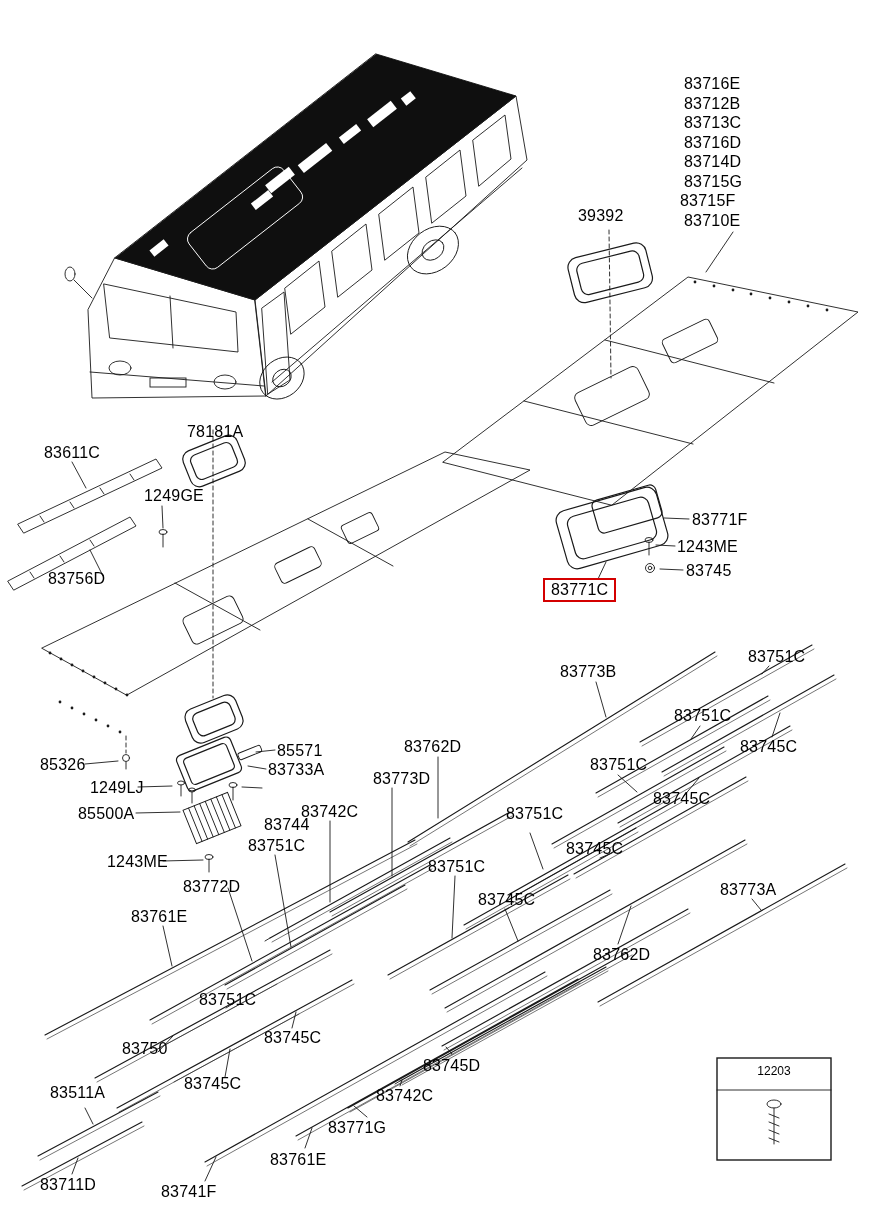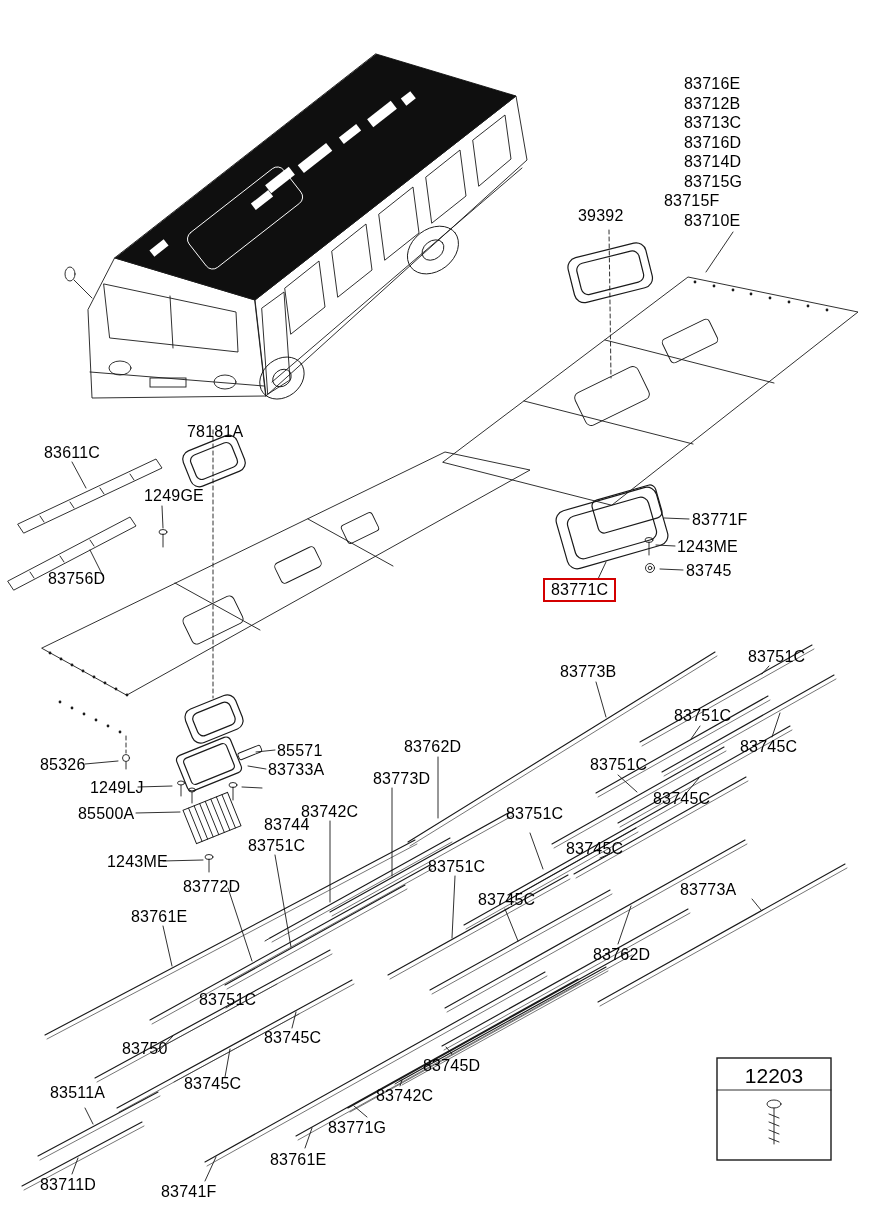--- a/index.html
+++ b/index.html
@@ -13,21 +13,21 @@
   svg .dot circle{fill:#1a1a1a;stroke:none;}
   svg .dash{stroke-dasharray:4 3;}
   svg .rail{stroke-width:1.15;}
   svg .rail2{stroke-width:.6;}
   svg .ring rect{stroke-width:1.2;}
   svg .box{stroke-width:1.4;}
   .pl{position:absolute;font-size:16px;line-height:18px;color:#000;white-space:nowrap;
       letter-spacing:.2px;text-align:right;}
   .pl.hl{border:2px solid #d40000;padding:1px 6px;}
   .legend-label{position:absolute;left:717px;top:1064px;width:114px;text-align:center;
-      font-size:21px;color:#000;}
+      font-size:12px;color:#000;}
 </style>
 </head>
 <body>
 
 <div class="stage">
 
 <svg width="886" height="1211" viewBox="0 0 886 1211">
 
   <g>
     <polygon class="blk" points="115,258 255,300 516,96 376,54"></polygon>
@@ -196,21 +196,21 @@
     <path d="M769 1114l10 4M769 1122l10 4M769 1130l10 4M769 1138l10 4"></path>
   </g>
 </svg>
 
 <div class="pl" style="left:684px;top:75px">83716E</div>
 <div class="pl" style="left:684px;top:95px">83712B</div>
 <div class="pl" style="left:684px;top:114px">83713C</div>
 <div class="pl" style="left:684px;top:134px">83716D</div>
 <div class="pl" style="left:684px;top:153px">83714D</div>
 <div class="pl" style="left:684px;top:173px">83715G</div>
-<div class="pl" style="left:664px;top:192px">83715F</div>
+<div class="pl" style="left:680px;top:192px">83715F</div>
 <div class="pl" style="left:684px;top:212px">83710E</div>
 <div class="pl" style="left:578px;top:207px">39392</div>
 <div class="pl" style="left:187px;top:423px">78181A</div>
 <div class="pl" style="left:44px;top:444px">83611C</div>
 <div class="pl" style="left:144px;top:487px">1249GE</div>
 <div class="pl" style="left:48px;top:570px">83756D</div>
 <div class="pl" style="left:692px;top:511px">83771F</div>
 <div class="pl" style="left:677px;top:538px">1243ME</div>
 <div class="pl" style="left:686px;top:562px">83745</div>
 <div class="pl hl" style="left:543px;top:578px">83771C</div>
@@ -230,21 +230,21 @@
 <div class="pl" style="left:264px;top:816px">83744</div>
 <div class="pl" style="left:40px;top:756px">85326</div>
 <div class="pl" style="left:90px;top:779px">1249LJ</div>
 <div class="pl" style="left:78px;top:805px">85500A</div>
 <div class="pl" style="left:248px;top:837px">83751C</div>
 <div class="pl" style="left:428px;top:858px">83751C</div>
 <div class="pl" style="left:107px;top:853px">1243ME</div>
 <div class="pl" style="left:183px;top:878px">83772D</div>
 <div class="pl" style="left:478px;top:891px">83745C</div>
 <div class="pl" style="left:131px;top:908px">83761E</div>
-<div class="pl" style="left:680px;top:881px">83773A</div>
+<div class="pl" style="left:720px;top:881px">83773A</div>
 <div class="pl" style="left:593px;top:946px">83762D</div>
 <div class="pl" style="left:199px;top:991px">83751C</div>
 <div class="pl" style="left:264px;top:1029px">83745C</div>
 <div class="pl" style="left:122px;top:1040px">83750</div>
 <div class="pl" style="left:184px;top:1075px">83745C</div>
 <div class="pl" style="left:423px;top:1057px">83745D</div>
 <div class="pl" style="left:376px;top:1087px">83742C</div>
 <div class="pl" style="left:50px;top:1084px">83511A</div>
 <div class="pl" style="left:328px;top:1119px">83771G</div>
 <div class="pl" style="left:270px;top:1151px">83761E</div>

